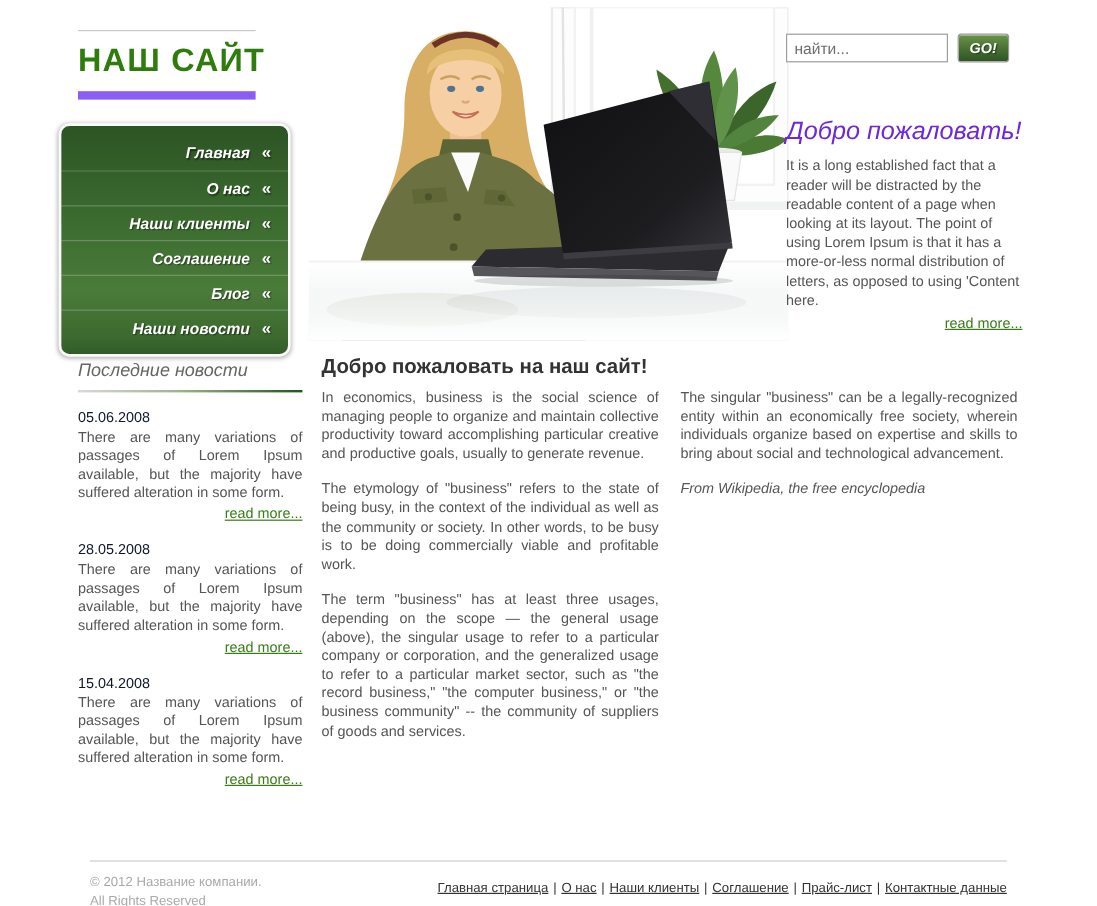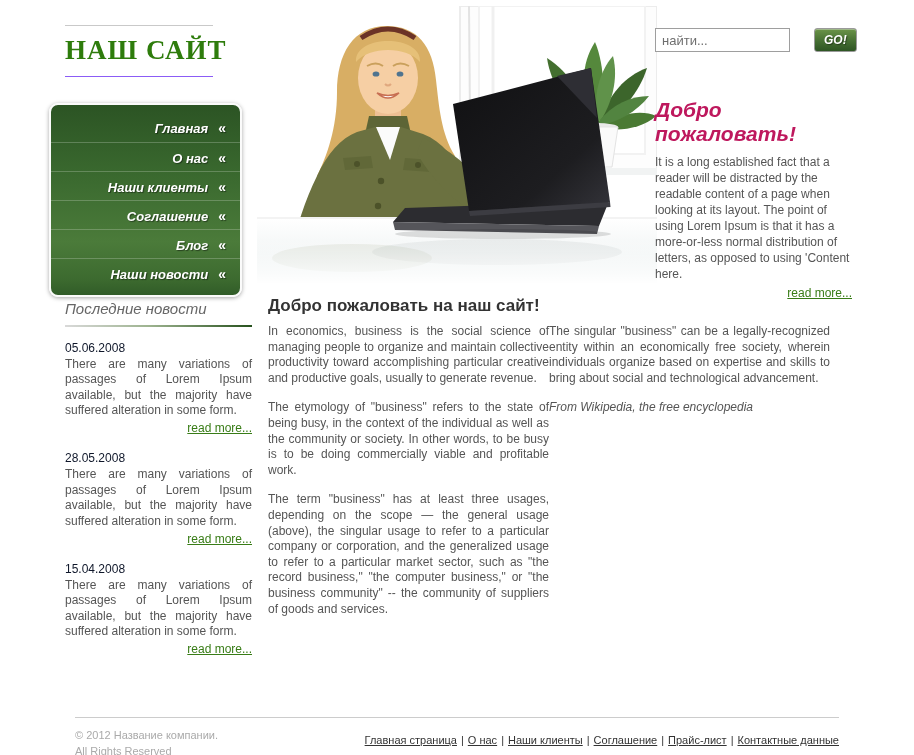--- a/index.html
+++ b/index.html
@@ -2,21 +2,21 @@
 <html><head>
 <meta charset="utf-8">
 <style>
   * { margin:0; padding:0; box-sizing:border-box; }
   html,body { background:#fff; }
   body { font-family:"Liberation Sans","DejaVu Sans",sans-serif; color:#555; }
   #page { position:relative; width:914px; height:755px; background:#fff; overflow:hidden; }
 
   
   .logo { position:absolute; left:65px; top:25px; width:148px;
-          border-top:1px solid #c9c9c9; border-bottom:1px solid #8b5cf6; padding:9px 0 10px;font-family:Liberation Serif, serif; }
+          border-top:1px solid #c9c9c9; border-bottom:7px solid #8b5cf6; padding:9px 0 10px; }
   .logo h1 { font-size:27px; font-weight:bold; color:#2e7c0c; letter-spacing:1px; white-space:nowrap; }
 
   .menu { position:absolute; left:49px; top:103px; width:193px;
           background:linear-gradient(180deg,#2c5424 0%,#39682e 35%,#4b7b3a 72%,#3c6a2f 92%,#315c28 100%);
           border:2px solid #fbfbfb; border-radius:9px;
           box-shadow:0 1px 4px rgba(0,0,0,.35); padding:8px 0; }
   .menu ul { list-style:none; }
   .menu li { height:29px; line-height:29px; text-align:right; padding:0 14px; cursor:pointer; }
   .menu li + li { border-top:1px solid rgba(255,255,255,.22); }
   .menu .lbl { color:#fff; font-size:13px; font-weight:bold; font-style:italic;
@@ -31,35 +31,35 @@
   .news .date { color:#0f172a; font-size:12px; margin-bottom:2px; }
   .news .txt { font-size:12px; color:#555; line-height:1.28; text-align:justify; }
   a.readmore { display:block; text-align:right; color:#387c16; font-size:12px;
                text-decoration:underline; margin-top:3px; cursor:pointer; }
 
   
   .hero { position:absolute; left:257px; top:6px; width:400px; height:278px; }
 
   
   .rightcol { position:absolute; left:655px; top:28px; width:197px; }
-  .searchrow { display:flex; align-items:center; gap:24px; }
+  .searchrow { display:flex; align-items:center; gap:8px; }
   .searchrow input { width:135px; height:24px; border:1px solid #9e9e9e; padding:0 6px;
                      font-size:13px; color:#6e6e6e; font-family:"Liberation Sans",sans-serif; background:#fff; }
   .gobtn { height:24px; padding:0 9px; background:linear-gradient(180deg,#6b9448 0%,#466f33 55%,#2e5524 100%);
            border:1px solid #9a9a9a; border-radius:3px; color:#fff; font-size:12px; font-weight:bold;
            font-style:italic; cursor:pointer; box-shadow:inset 0 1px 0 rgba(255,255,255,.35);
            text-shadow:1px 1px 1px rgba(0,0,0,.4); font-family:"Liberation Sans",sans-serif; }
   .welcome { margin-top:46px; }
-  .welcome h2 { color:#be185d; font-size:21px; font-style:italic; font-weight:bold; margin-bottom:9px; }
+  .welcome h2 { color:#6d28d9; font-size:21px; font-style:italic; font-weight:normal; margin-bottom:9px; }
   .welcome p { font-size:12px; line-height:1.33; color:#555; }
 
   
   .main { position:absolute; left:268px; top:296px; width:580px; }
   .main h2 { font-size:17px; color:#333; font-weight:bold; margin-bottom:8px; }
-  .cols { display:flex; }
+  .cols { display:flex; gap:18px; }
   .col { width:281px; }
   .col p { font-size:12px; line-height:1.3; color:#555; text-align:justify; margin-bottom:14px; }
   .col p.source { font-style:italic; text-align:left; }
 
   
   .footer { position:absolute; left:75px; top:717px; width:764px;
             border-top:1px solid #ccc; padding-top:10px;
             display:flex; justify-content:space-between; align-items:flex-start; }
   .copy { color:#aaa; font-size:11px; line-height:1.45; }
   .flinks { font-size:11px; color:#333; text-align:left; padding-top:6px; }

